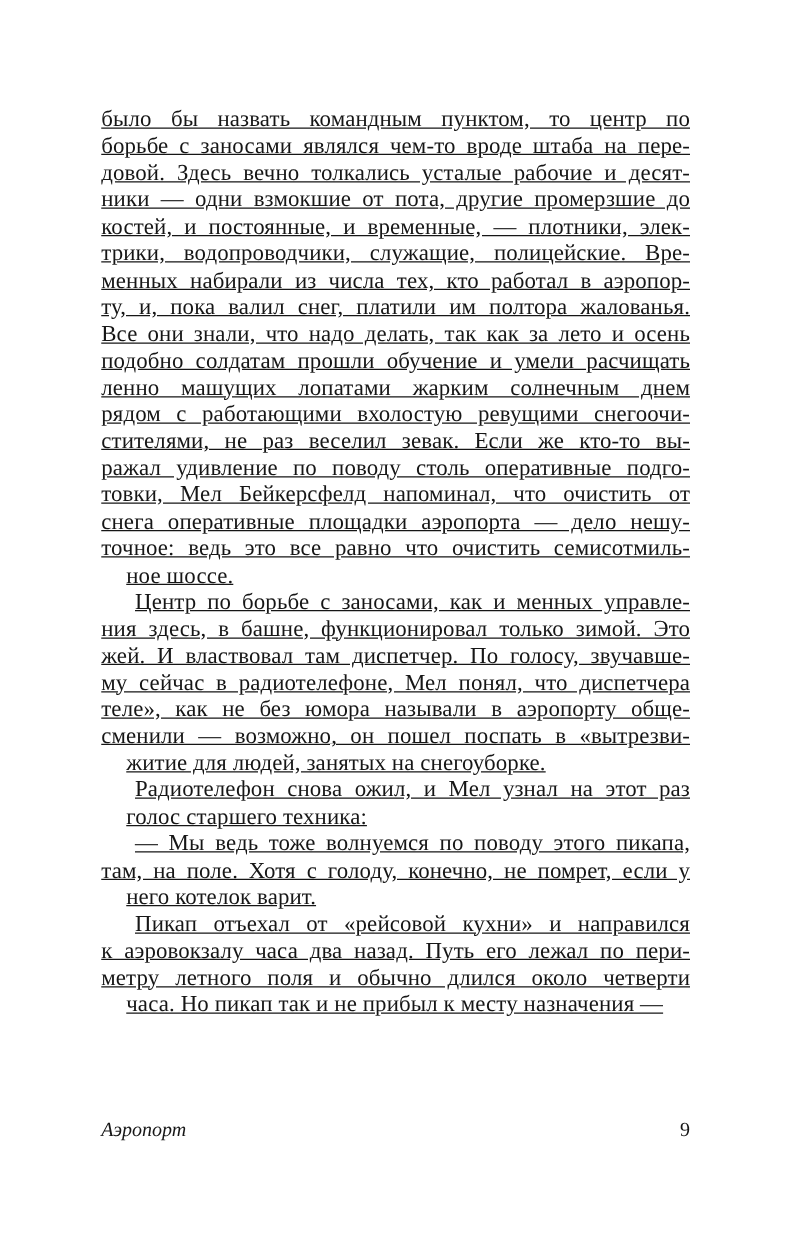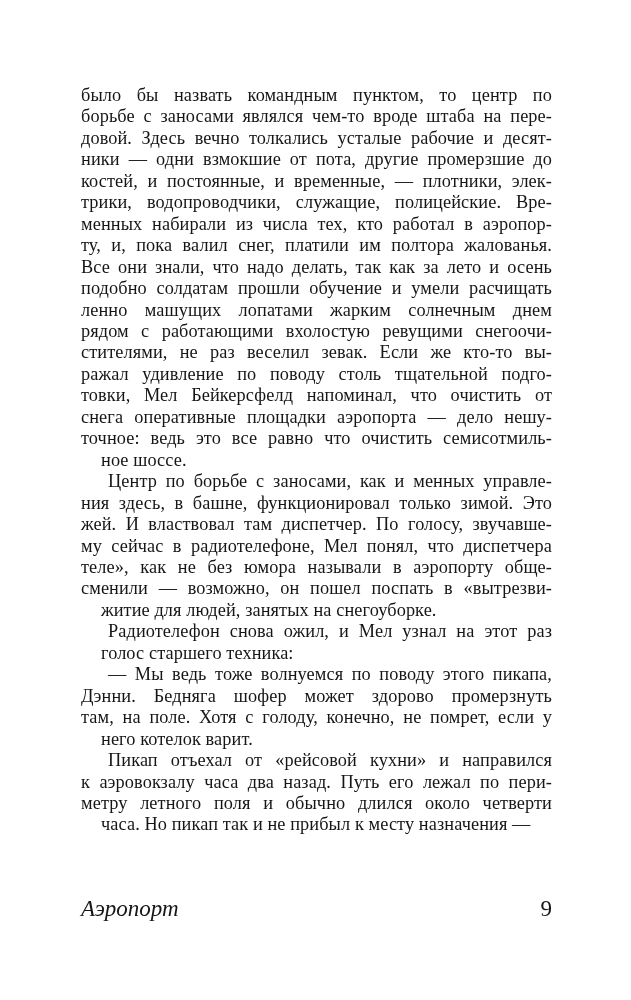--- a/index.html
+++ b/index.html
@@ -22,20 +22,21 @@
   }
   .text-block {
     position: absolute;
     left: 81px;
     top: 85px;
     width: 471px;
   }
   .paragraph {
     margin: 0;
     padding: 0;
+    text-decoration: underline;
   }
   .line {
     font-size: 18.3px;
     line-height: 21.45px;
     text-align: justify;
     text-align-last: justify;
     letter-spacing: 0.1px;
     white-space: normal;
   }
   .line.last {
@@ -46,21 +47,21 @@
     text-indent: 27px;
   }
   .footer {
     position: absolute;
     left: 81px;
     top: 896px;
     width: 471px;
     display: flex;
     justify-content: space-between;
     align-items: baseline;
-    font-size: 23px;
+    font-size: 16px;
   }
   .running-title {
     font-style: italic;
   }
   .page-number {
     font-style: normal;
   }
 </style>
 </head>
 <body>
@@ -74,42 +75,41 @@
         <div class="line">ники — одни взмокшие от пота, другие промерзшие до</div>
         <div class="line">костей, и постоянные, и временные, — плотники, элек-</div>
         <div class="line">трики, водопроводчики, служащие, полицейские. Вре-</div>
         <div class="line">менных набирали из числа тех, кто работал в аэропор-</div>
         <div class="line">ту, и, пока валил снег, платили им полтора жалованья.</div>
         <div class="line">Все они знали, что надо делать, так как за лето и осень</div>
         <div class="line">подобно солдатам прошли обучение и умели расчищать</div>
         <div class="line">ленно машущих лопатами жарким солнечным днем</div>
         <div class="line">рядом с работающими вхолостую ревущими снегоочи-</div>
         <div class="line">стителями, не раз веселил зевак. Если же кто-то вы-</div>
-        <div class="line">ражал удивление по поводу столь тщательной подго-</div>
+        <div class="line">ражал удивление по поводу столь оперативные подго-</div>
         <div class="line">товки, Мел Бейкерсфелд напоминал, что очистить от</div>
         <div class="line">снега оперативные площадки аэропорта — дело нешу-</div>
         <div class="line">точное: ведь это все равно что очистить семисотмиль-</div>
         <div class="line last">ное шоссе.</div>
       </div>
       <div class="paragraph">
         <div class="line indent">Центр по борьбе с заносами, как и менных управле-</div>
         <div class="line">ния здесь, в башне, функционировал только зимой. Это</div>
         <div class="line">жей. И властвовал там диспетчер. По голосу, звучавше-</div>
         <div class="line">му сейчас в радиотелефоне, Мел понял, что диспетчера</div>
         <div class="line">теле», как не без юмора называли в аэропорту обще-</div>
         <div class="line">сменили — возможно, он пошел поспать в «вытрезви-</div>
         <div class="line last">житие для людей, занятых на снегоуборке.</div>
       </div>
       <div class="paragraph">
         <div class="line indent">Радиотелефон снова ожил, и Мел узнал на этот раз</div>
         <div class="line last">голос старшего техника:</div>
       </div>
       <div class="paragraph">
         <div class="line indent">— Мы ведь тоже волнуемся по поводу этого пикапа,</div>
-        <div class="line">Дэнни. Бедняга шофер может здорово промерзнуть</div>
         <div class="line">там, на поле. Хотя с голоду, конечно, не помрет, если у</div>
         <div class="line last">него котелок варит.</div>
       </div>
       <div class="paragraph">
         <div class="line indent">Пикап отъехал от «рейсовой кухни» и направился</div>
         <div class="line">к аэровокзалу часа два назад. Путь его лежал по пери-</div>
         <div class="line">метру летного поля и обычно длился около четверти</div>
         <div class="line last">часа. Но пикап так и не прибыл к месту назначения —</div>
       </div>
     </div>

